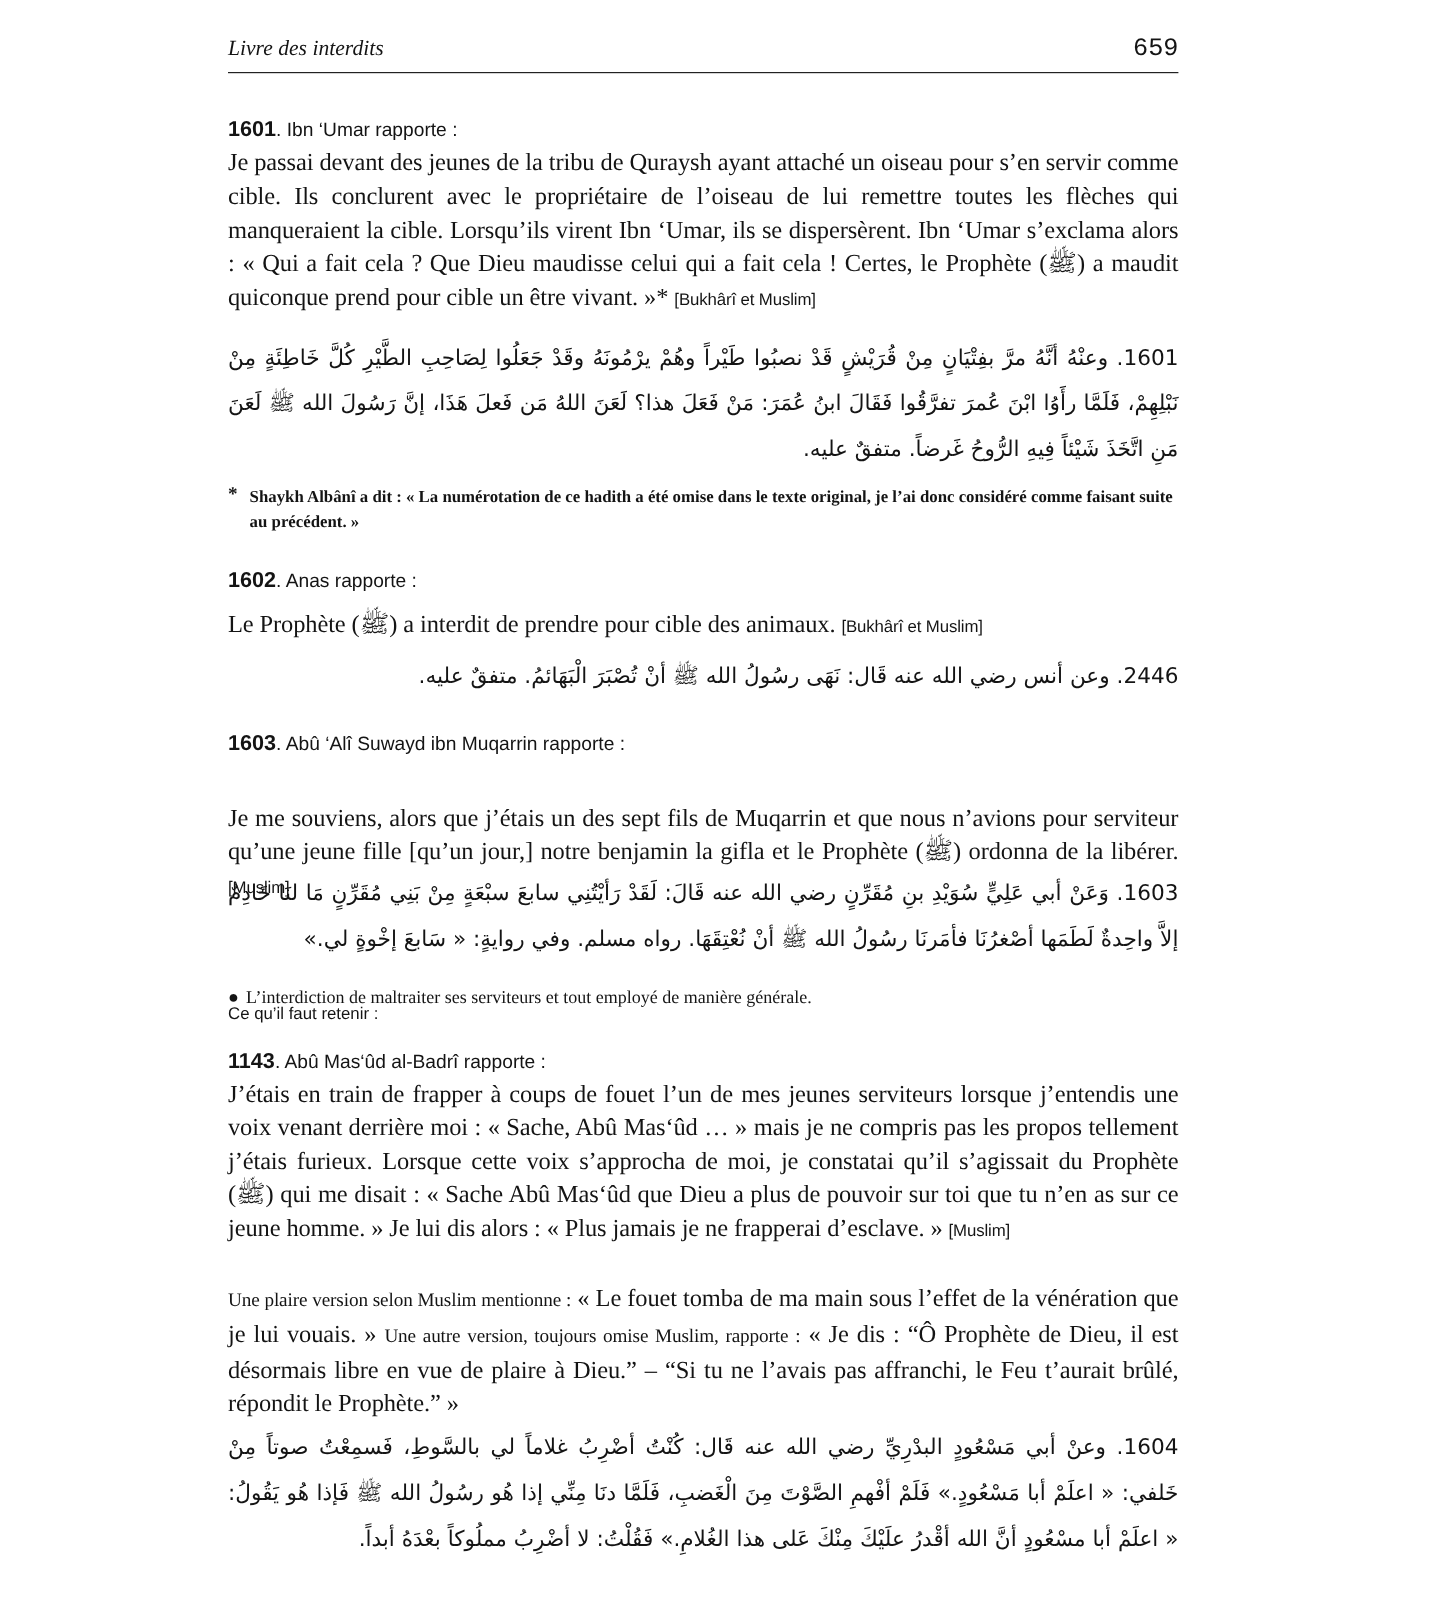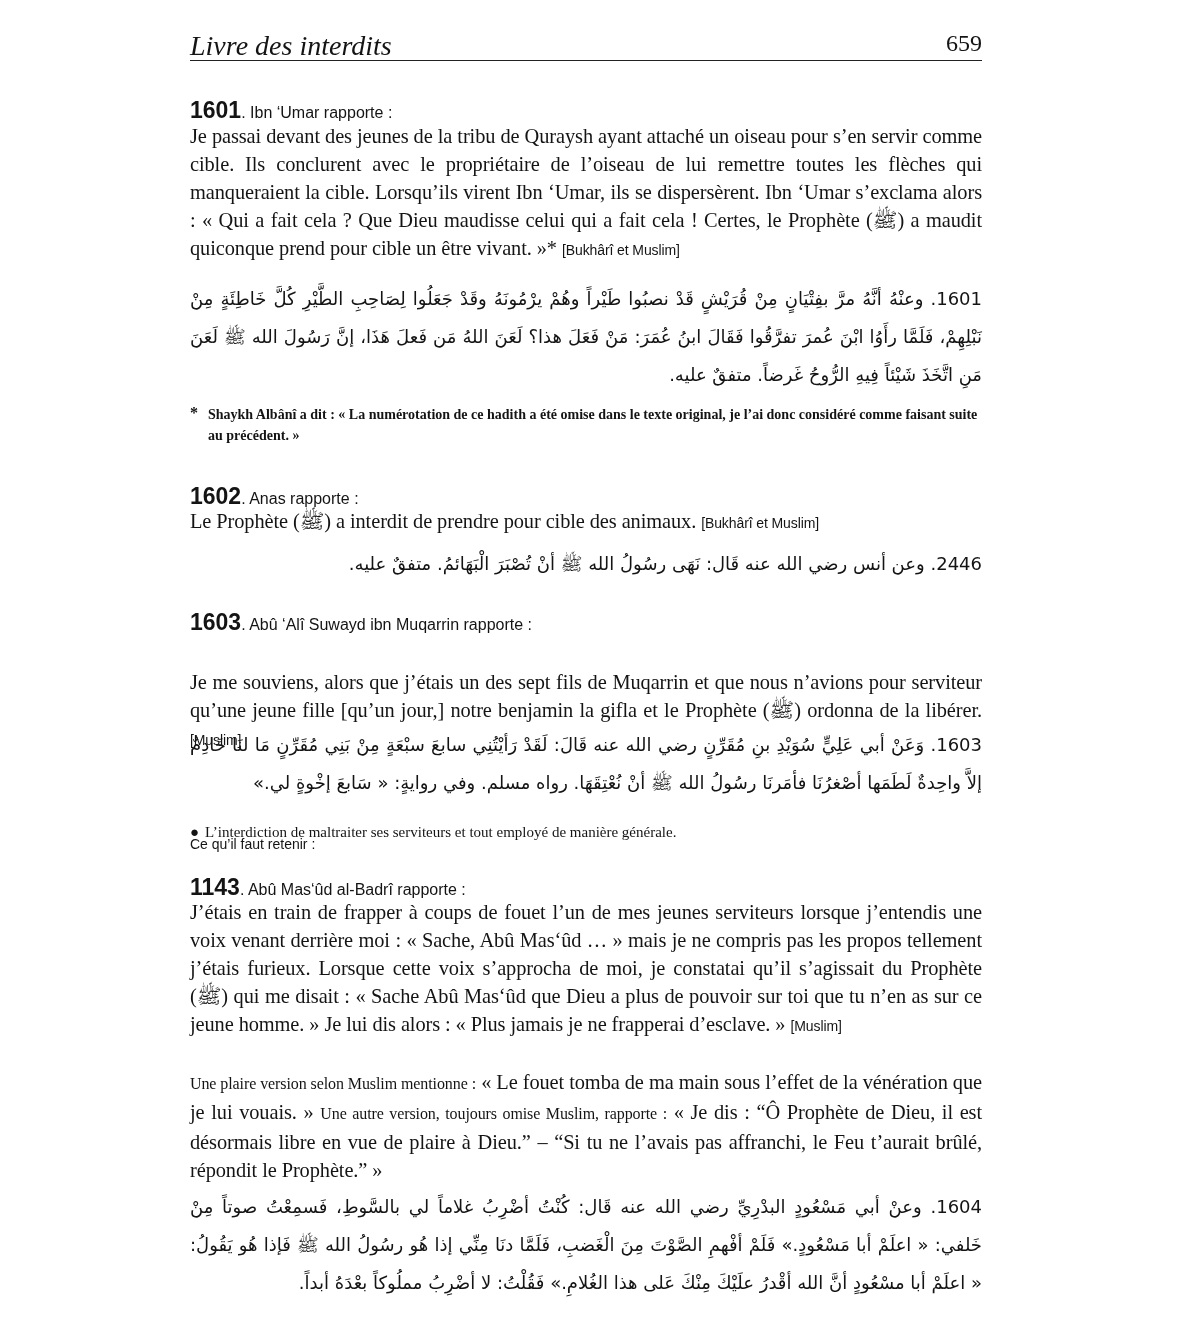--- a/index.html
+++ b/index.html
@@ -1,24 +1,24 @@
 <!DOCTYPE html>
 <html><head>
 <meta charset="utf-8">
 <style>
   html, body { margin: 0; padding: 0; background: #ffffff; }
   body { width: 1200px; height: 1332px; position: relative; overflow: hidden; color: #141414; }
   .page { position: absolute; left: 190px; top: 0; width: 792px; }
   .running-head { position: absolute; top: 30px; left: 0; width: 792px; height: 30px; }
-  .running-title { position: absolute; left: 0; top: 0; font-family: "Liberation Serif", serif; font-style: italic; font-size: 28px; text-align: center; }
-  .page-number { position: absolute; right: 0; top: 0; font-family: Liberation Serif, serif; font-size: 24px; }
+  .running-title { position: absolute; left: 0; top: 0; font-family: "Liberation Serif", serif; font-style: italic; font-size: 18px; text-align: center; }
+  .page-number { position: absolute; right: 0; top: 0; font-family: Liberation Mono, monospace; font-size: 21px; }
   .head-rule { position: absolute; top: 60px; left: 0; width: 792px; height: 0; border-top: 1.5px solid #222; }
 
   .fr-head { position: absolute; left: 0; font-family: "Liberation Sans", sans-serif; font-size: 16px; }
-  .fr-head b { font-size: 23px; font-weight: bold; }
+  .fr-head b { font-size: 18px; font-weight: bold; }
   .fr-body { position: absolute; left: 0; width: 792px; font-family: "Liberation Serif", serif; font-size: 20.4px; line-height: 28px; text-align: justify; letter-spacing: -0.1px; }
   .source { font-family: "Liberation Sans", sans-serif; font-size: 14px; }
   .small-intro { font-size: 16px; }
   .ar { position: absolute; left: 0; width: 792px; direction: rtl; text-align: justify; text-align-last: right; font-family: "DejaVu Sans", sans-serif; font-size: 18px; line-height: 38px; }
   .ar.short { text-align-last: right; }
   .footnote { position: absolute; left: 0; width: 792px; font-family: "Liberation Serif", serif; font-weight: bold; font-size: 14px; line-height: 21px; }
   .footnote .star { position: absolute; left: 0; top: -2px; font-size: 16px; }
   .footnote .fn-text { margin-left: 18px; display: block; }
   .retain-label { position: absolute; left: 0; font-family: "Liberation Sans", sans-serif; font-size: 14px; margin-top: 32px; }
   .retain-item { position: absolute; left: 0; font-family: "Liberation Serif", serif; font-size: 15px; }
@@ -41,21 +41,21 @@
   <div class="fr-body" style="top:122px;">
     <span>Je passai devant des jeunes de la tribu de Quraysh ayant attaché un oiseau pour s’en servir comme cible. Ils conclurent avec le propriétaire de l’oiseau de lui remettre toutes les flèches qui manqueraient la cible. Lorsqu’ils virent Ibn ‘Umar, ils se dispersèrent. Ibn ‘Umar s’exclama alors : « Qui a fait cela ? Que Dieu maudisse celui qui a fait cela ! Certes, le Prophète (ﷺ) a maudit quiconque prend pour cible un être vivant. »*</span>
     <span class="source">[Bukhârî et Muslim]</span>
   </div>
   <div class="ar" style="top:280px;">1601. وعنْهُ أنَّهُ مرَّ بفِتْيَانٍ مِنْ قُرَيْشٍ قَدْ نصبُوا طَيْراً وهُمْ يرْمُونَهُ وقَدْ جَعَلُوا لِصَاحِبِ الطَّيْرِ كُلَّ خَاطِئَةٍ مِنْ نَبْلِهِمْ، فَلَمَّا رأَوُا ابْنَ عُمرَ تفرَّقُوا فَقَالَ ابنُ عُمَرَ: مَنْ فَعَلَ هذا؟ لَعَنَ اللهُ مَن فَعلَ هَذَا، إنَّ رَسُولَ الله ﷺ لَعَنَ مَنِ اتَّخَذَ شَيْئاً فِيهِ الرُّوحُ غَرضاً. متفقٌ عليه.</div>
   <div class="footnote" style="top:404px;">
     <span class="star">*</span>
     <span class="fn-text">Shaykh Albânî a dit : « La numérotation de ce hadith a été omise dans le texte original, je l’ai donc considéré comme faisant suite au précédent. »</span>
   </div>
 
-  <div class="fr-head" style="top:483px;text-align:right;">
+  <div class="fr-head" style="top:473px;text-align:right;">
     <b>1602</b><span>. Anas rapporte :</span>
   </div>
   <div class="fr-body" style="top:507px;">
     <span>Le Prophète (ﷺ) a interdit de prendre pour cible des animaux.</span>
     <span class="source">[Bukhârî et Muslim]</span>
   </div>
   <div class="ar short" style="top:545px;">2446. وعن أنس رضي الله عنه قَال: نَهَى رسُولُ الله ﷺ أنْ تُصْبَرَ الْبَهَائمُ. متفقٌ عليه.</div>
 
   <div class="fr-head" style="top:609px;text-align:center;">
     <b>1603</b><span>. Abû ‘Alî Suwayd ibn Muqarrin rapporte :</span>

